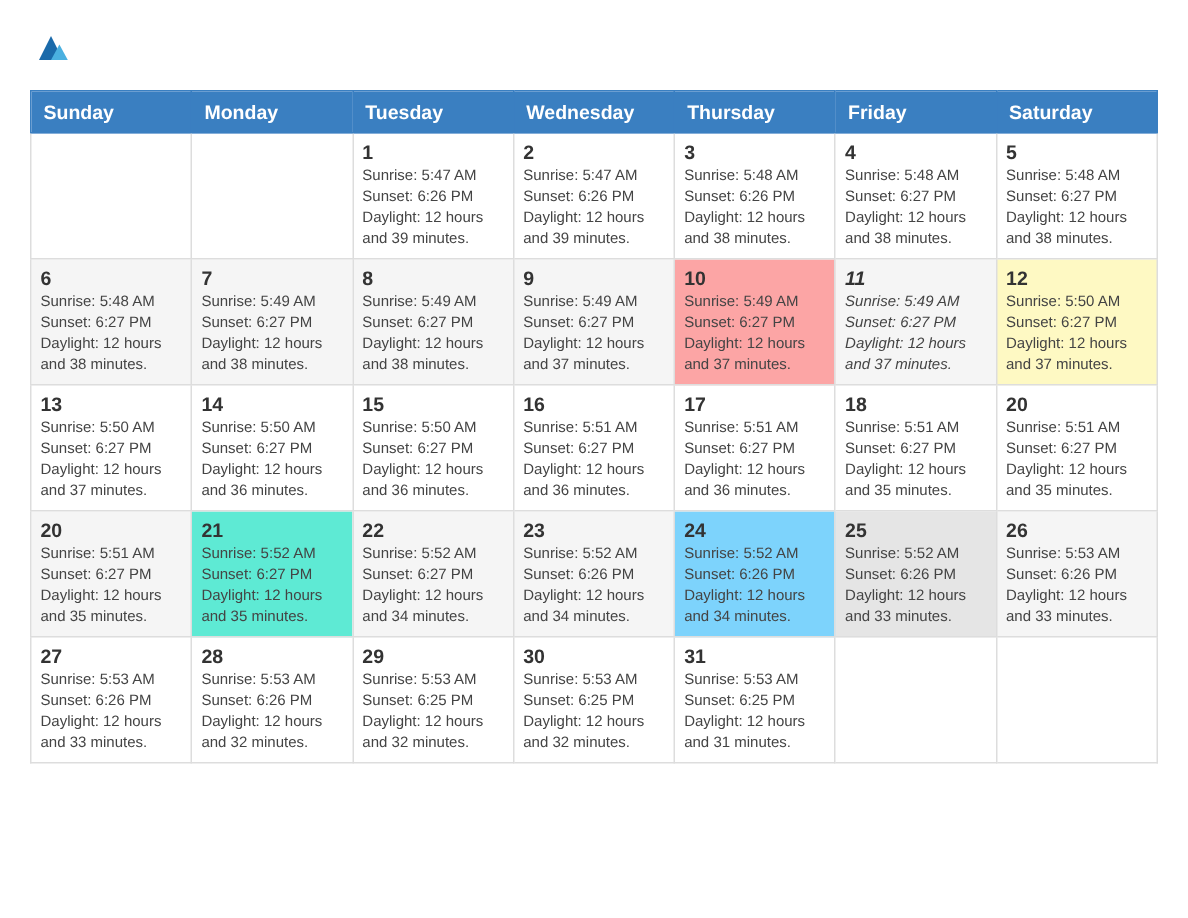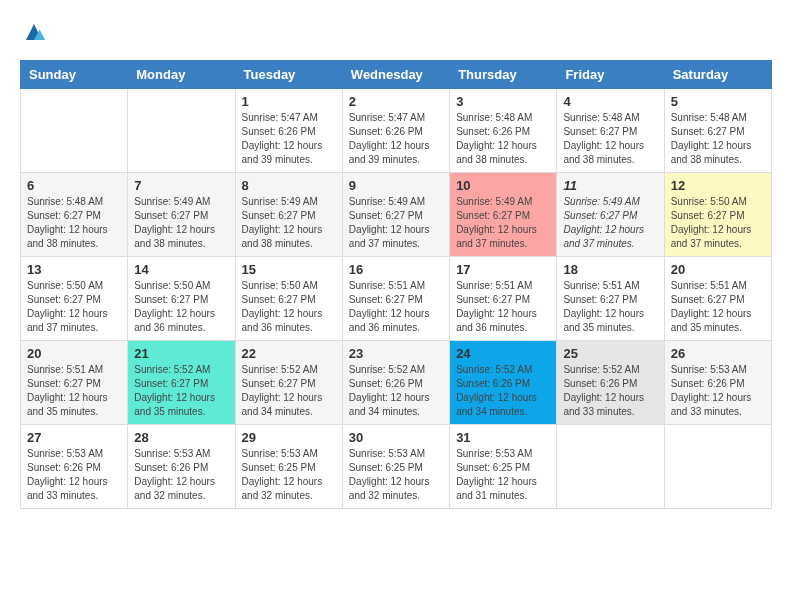--- a/index.html
+++ b/index.html
@@ -253,21 +253,21 @@
           <div class="day-info" style="white-space: pre-line;">Sunrise: 5:52 AM
 Sunset: 6:27 PM
 Daylight: 12 hours and 34 minutes.</div>
         </td>
         <td style="background-color: rgb(245, 245, 245);">
           <span class="day-number">23</span>
           <div class="day-info" style="white-space: pre-line;">Sunrise: 5:52 AM
 Sunset: 6:26 PM
 Daylight: 12 hours and 34 minutes.</div>
         </td>
-        <td style="background-color: #0ea5e9;">
+        <td style="background-color: #7dd3fc;">
           <span class="day-number">24</span>
           <div class="day-info" style="white-space: pre-line;">Sunrise: 5:52 AM
 Sunset: 6:26 PM
 Daylight: 12 hours and 34 minutes.</div>
         </td>
         <td style="background-color: #e5e5e5;">
           <span class="day-number">25</span>
           <div class="day-info" style="white-space: pre-line;">Sunrise: 5:52 AM
 Sunset: 6:26 PM
 Daylight: 12 hours and 33 minutes.</div>

